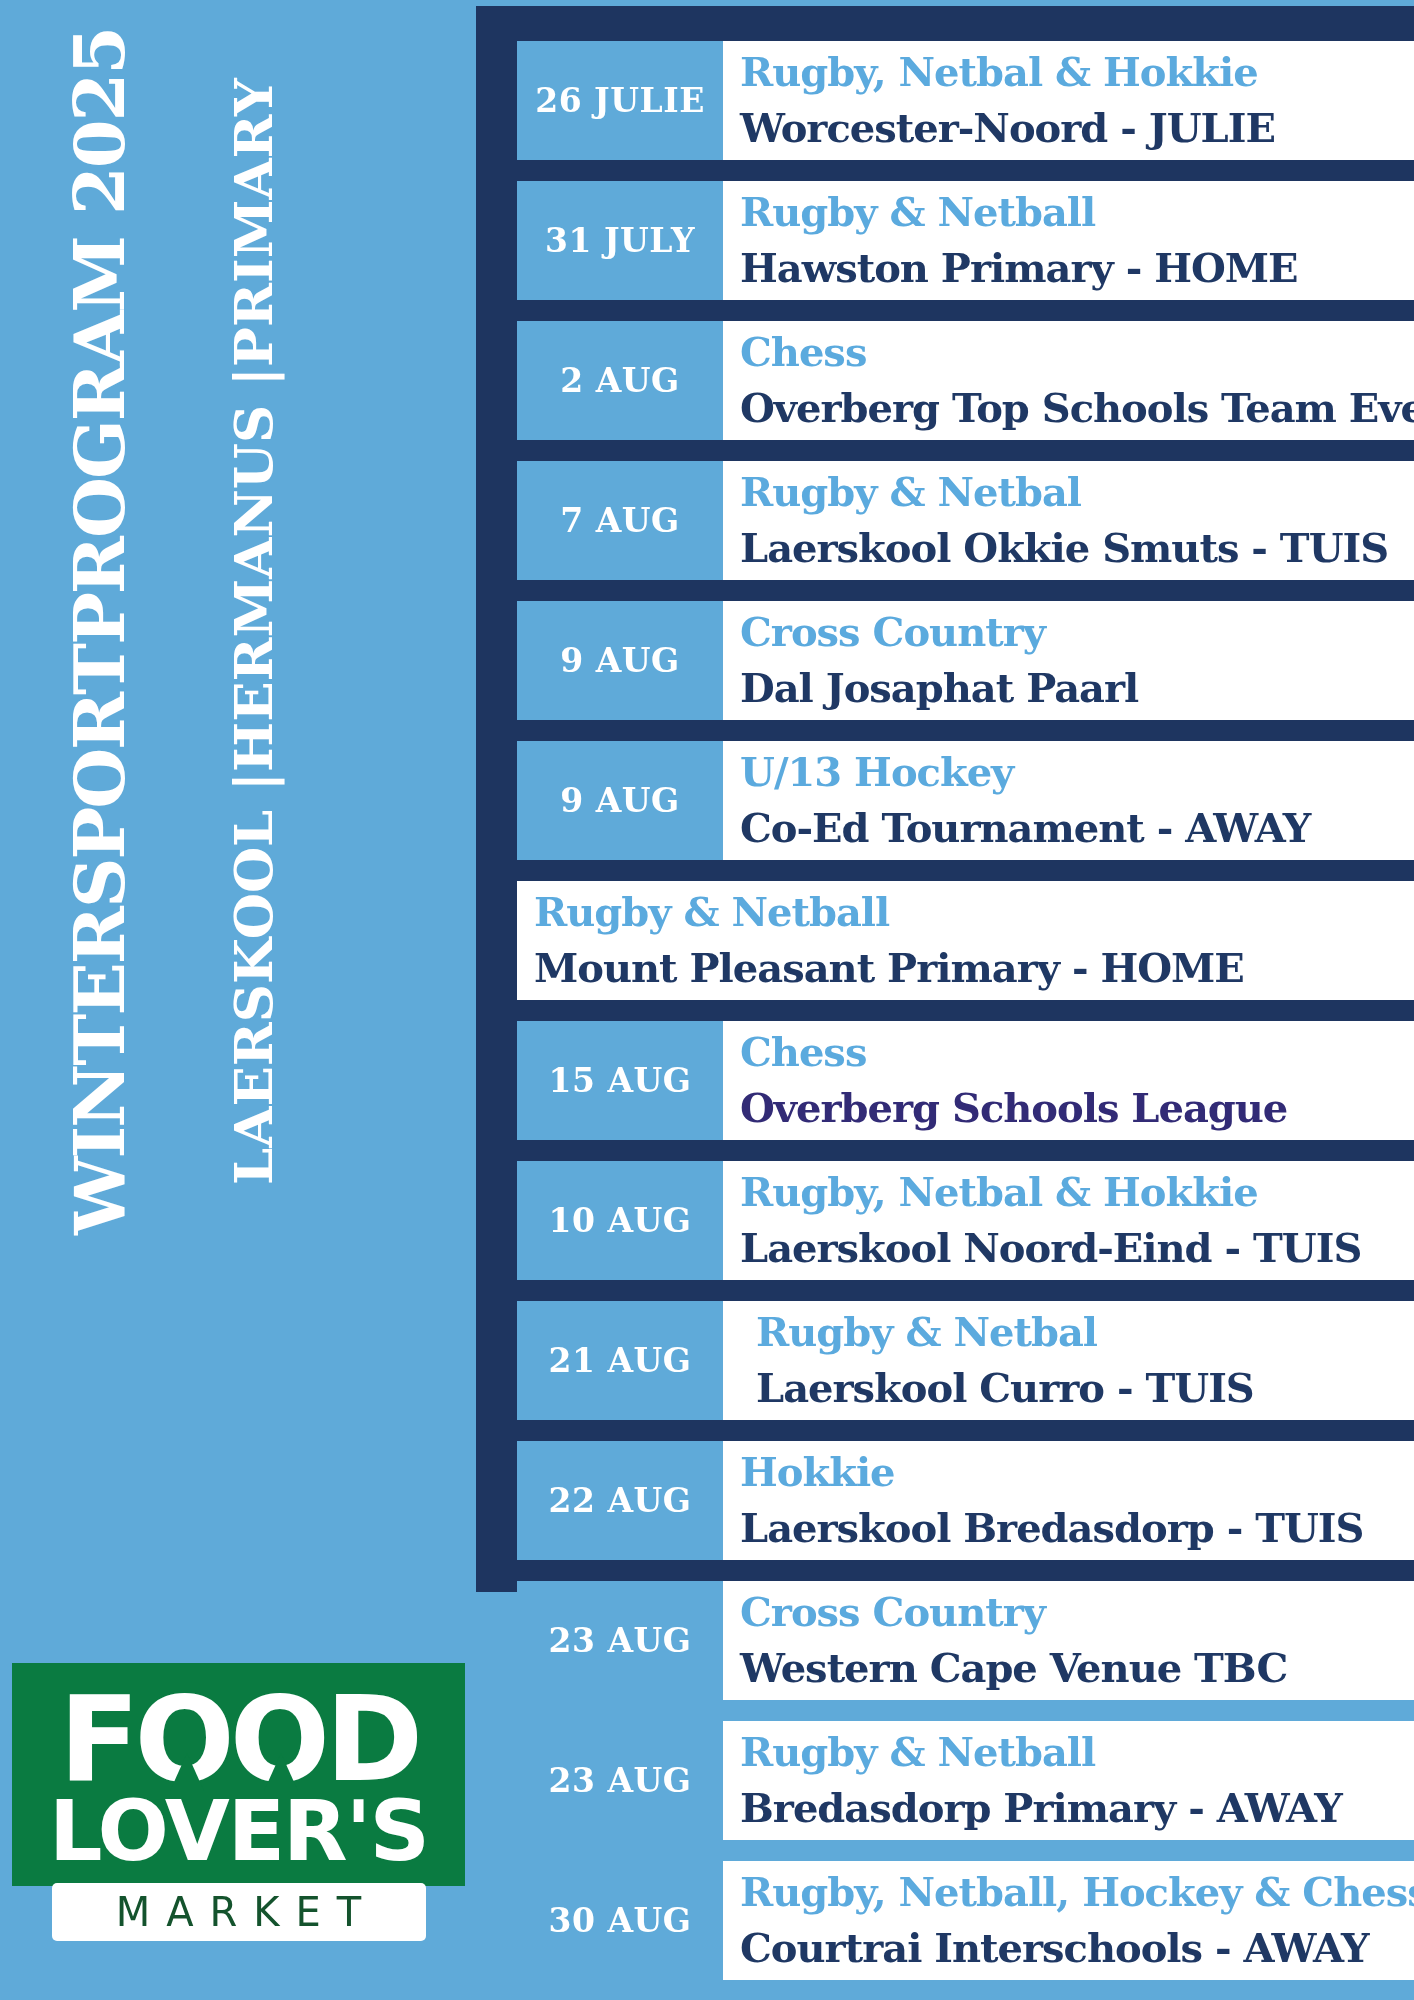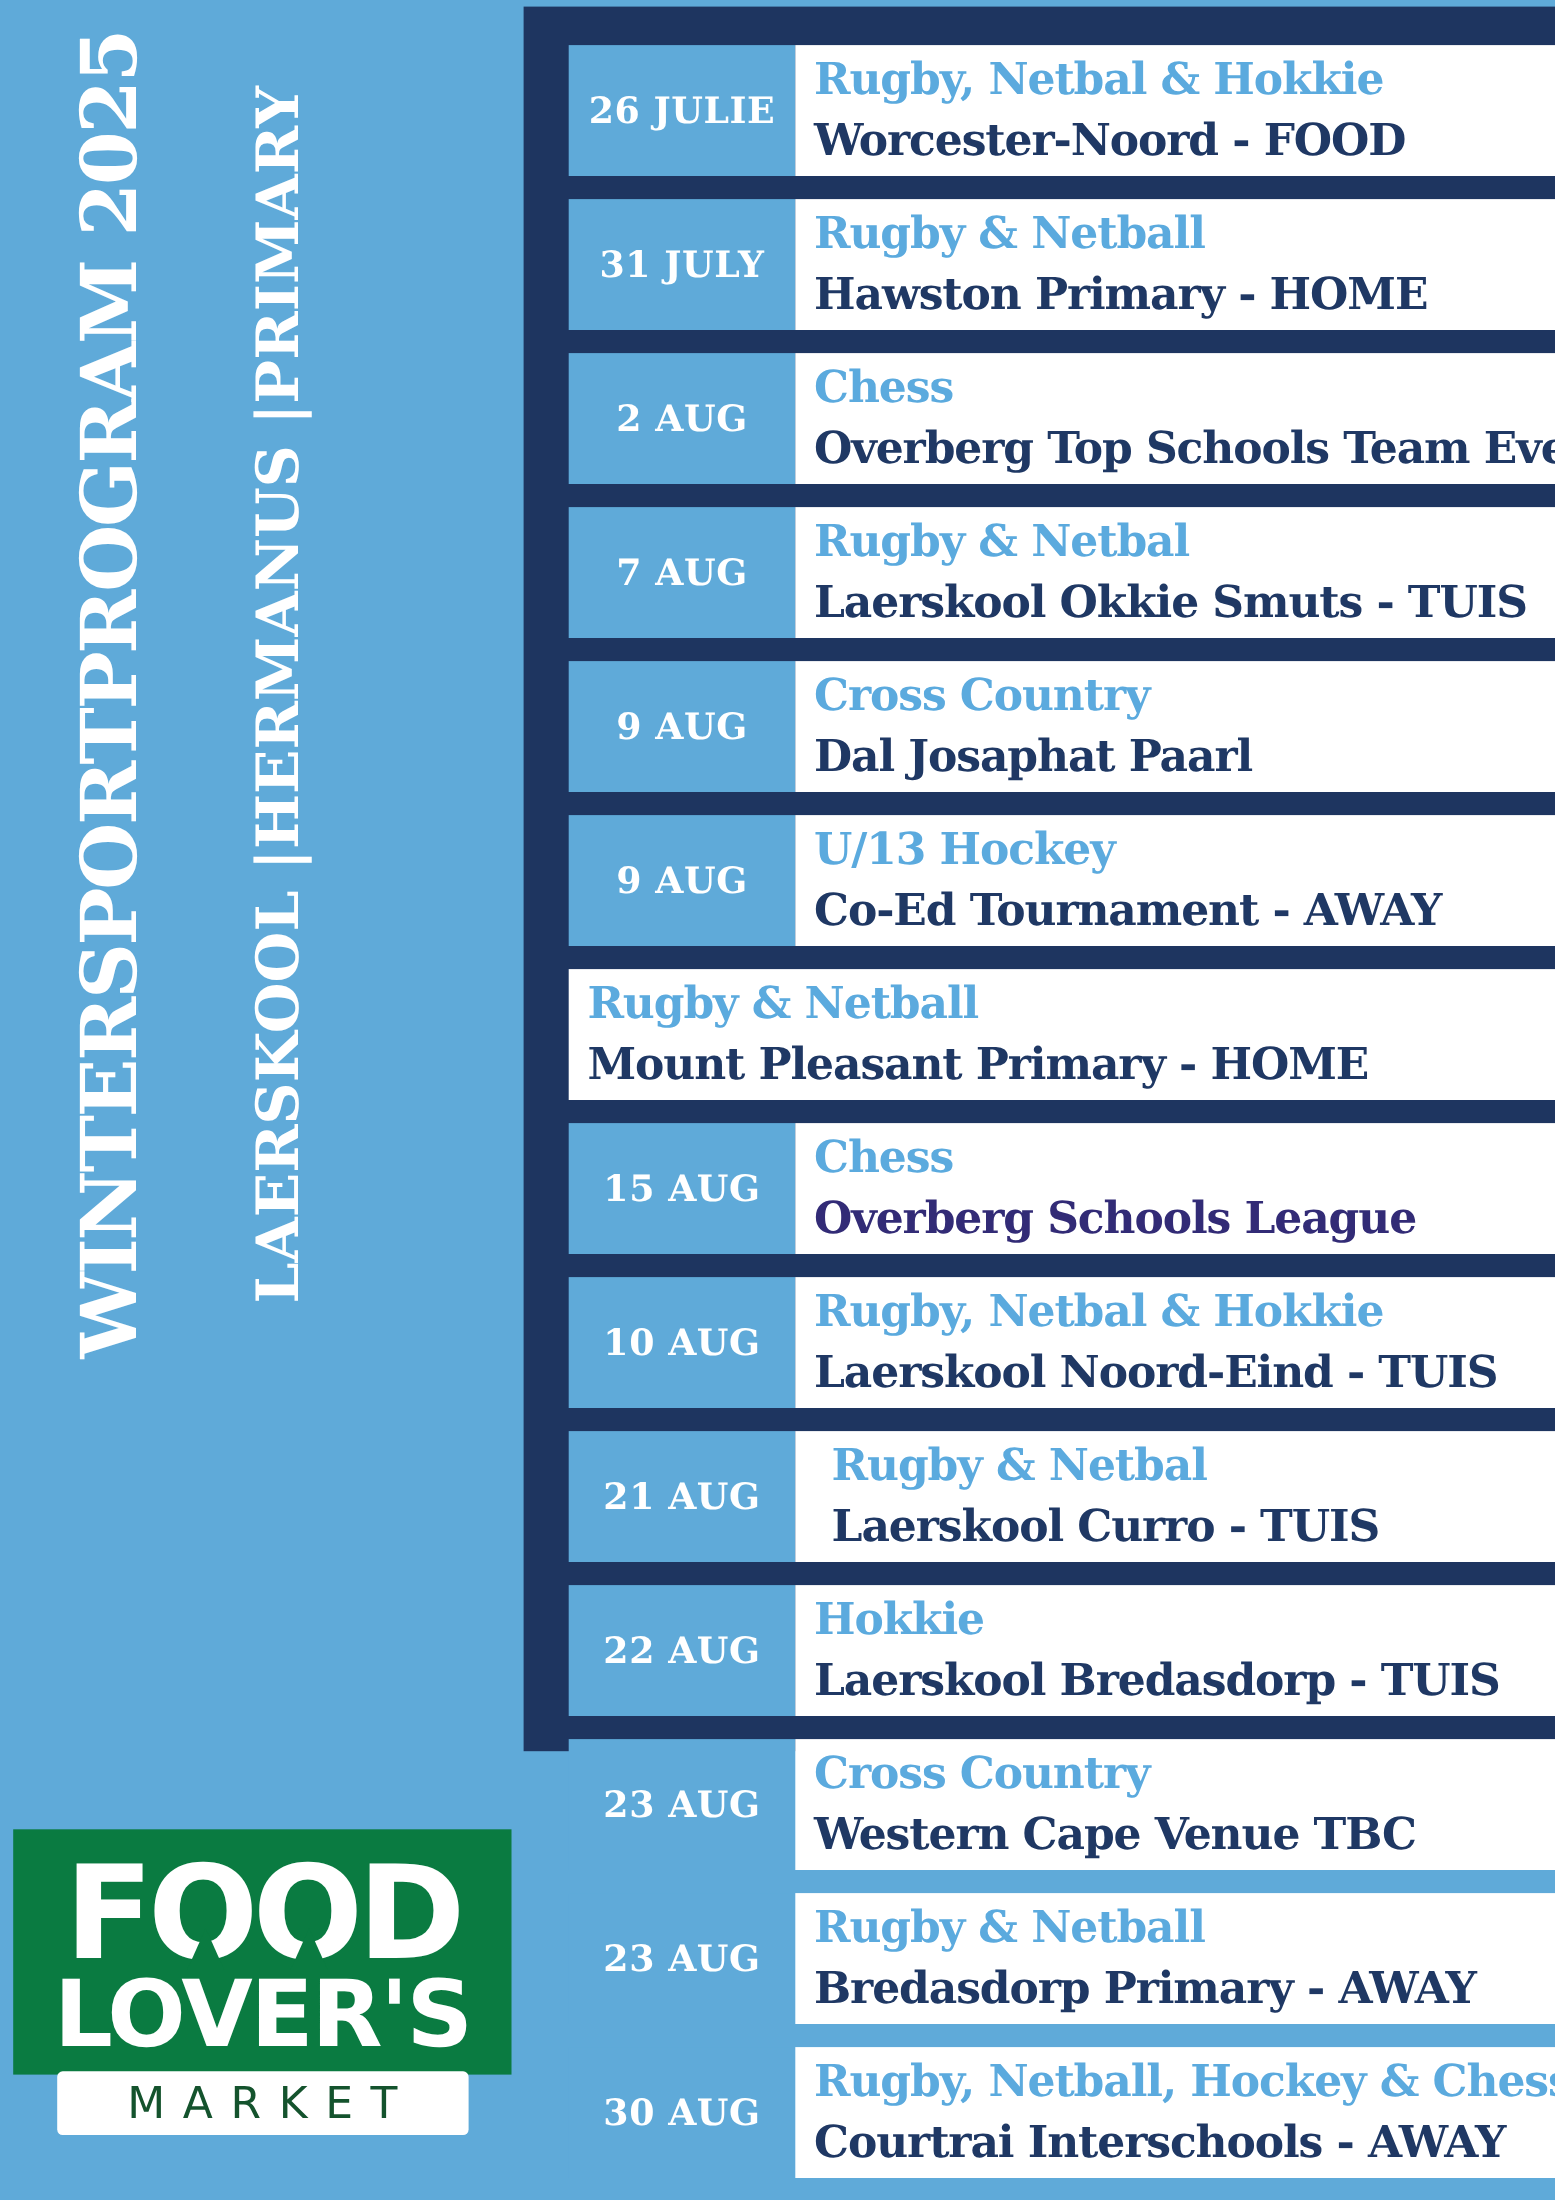--- a/index.html
+++ b/index.html
@@ -112,21 +112,21 @@
 </div>
 
 <div class="panel">
   <div class="rows">
   <div class="row">
     <div class="date-cell">
       <span class="date-label">26 JULIE</span>
     </div>
     <div class="content-cell">
       <div class="sport">Rugby, Netbal &amp; Hokkie</div>
-      <div class="venue">Worcester-Noord - FOOD</div>
+      <div class="venue">Worcester-Noord - JULIE</div>
     </div>
   </div>
 
   <div class="row">
     <div class="date-cell">
       <span class="date-label">31 JULY</span>
     </div>
     <div class="content-cell">
       <div class="sport">Rugby &amp; Netball</div>
       <div class="venue">Hawston Primary - HOME</div>

